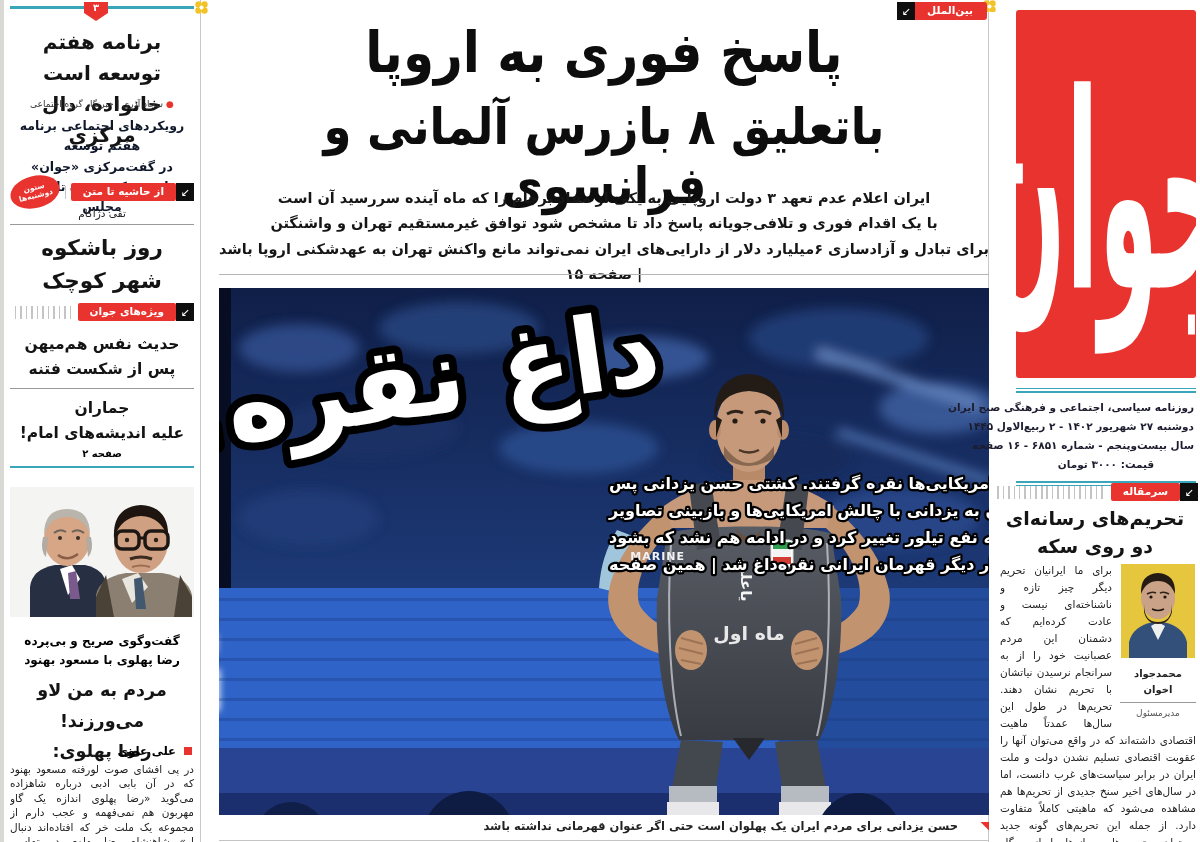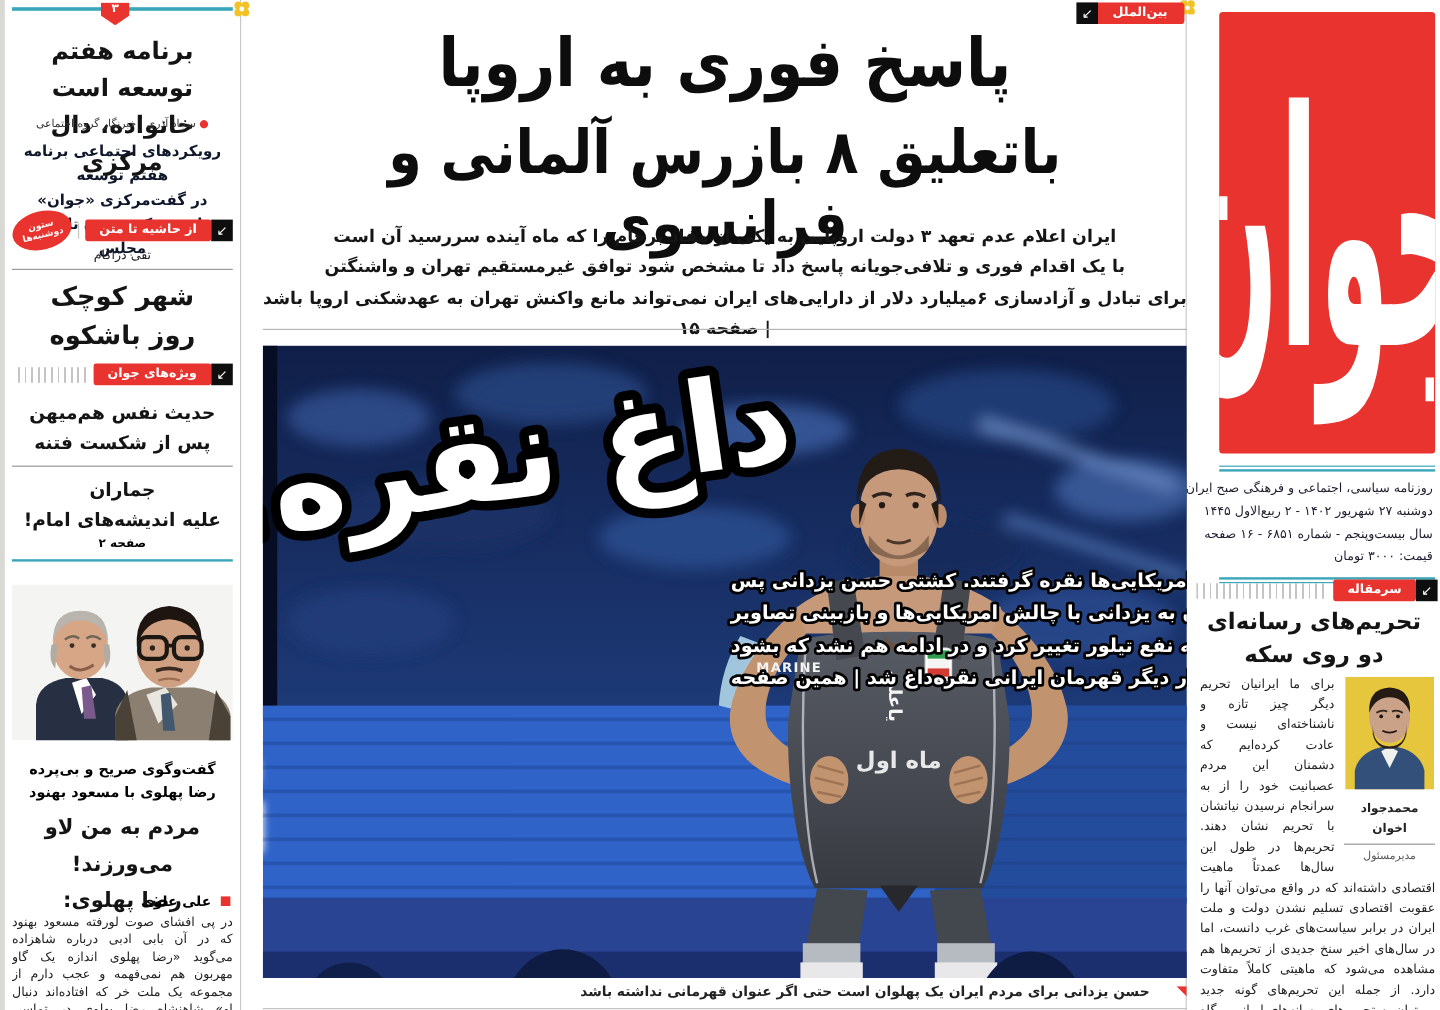--- a/index.html
+++ b/index.html
@@ -42,21 +42,21 @@
   .lead-deck{position:absolute;top:186px;width:100%;font-size:14.5px;font-weight:600;line-height:1.75;color:#161616;}
   .caption-row{position:absolute;top:819px;right:0;width:100%;display:flex;align-items:center;justify-content:flex-start;gap:22px;direction:rtl;}
   .capmark{width:9px;height:9px;background:var(--red);clip-path:polygon(0 0,100% 0,100% 100%);flex:0 0 auto;}
   .caption{font-size:11.5px;font-weight:bold;color:#222;}
   
   .rrail{position:absolute;left:988px;top:0;width:206px;height:842px;}
   .logo-box{position:absolute;top:10px;right:2px;width:180px;height:368px;background:var(--red);border-radius:3px;display:flex;align-items:center;justify-content:center;overflow:hidden;}
   .logo-word{color:#fff;font-size:92px;font-weight:bold;transform:scale(1.04,2.95);white-space:nowrap;}
   .info-out{position:absolute;top:388px;right:2px;width:180px;border-top:1px solid var(--teal);border-bottom:1px solid var(--teal);padding:2px 0;}
   .info-in{border-top:2px solid var(--teal);border-bottom:2px solid var(--teal);padding:5px 2px 7px;}
-  .info-line{font-size:10.5px;font-weight:normal;line-height:1.8;color:#1c1c2e;white-space:nowrap;}
+  .info-line{font-size:10.5px;font-weight:bold;line-height:1.8;color:#1c1c2e;text-align:center;white-space:nowrap;}
   .ed-h{position:absolute;top:505px;width:100%;font-size:19px;font-weight:bold;line-height:1.45;color:var(--ink);text-align:center;}
   .ed-body{position:absolute;top:562px;right:2px;width:196px;height:280px;overflow:hidden;font-size:10.5px;line-height:1.62;text-align:justify;color:#222;}
   .ed-fig{float:right;width:76px;margin:2px 0 4px 8px;text-align:center;}
   .ed-name{font-size:10px;font-weight:bold;padding-top:3px;border-bottom:1px solid #999;padding-bottom:4px;}
   .ed-role{font-size:9px;color:#555;padding-top:3px;}
   
   .flower{position:absolute;top:0;}
   svg text{font-family:"DejaVu Sans",sans-serif;}
 </style>
 </head>
@@ -103,22 +103,22 @@
     <div class="abs badge-row" style="top:176px;width:100%;">
       <div class="arrowbox">↙</div>
       <div class="redbadge">از حاشیه تا متن</div>
       <div class="hatch"></div>
       <div class="stamp">ستون دوشنبه‌ها</div>
     </div>
     <div class="abs center" style="top:207px;width:100%;font-size:10.5px;color:#222;">تقی دژاکام</div>
     <div class="thin" style="top:224px;"></div>
 
     <div class="abs center h-xl" style="top:231px;width:100%;">
+      <div>روز باشکوه</div>
       <div>شهر کوچک</div>
-      <div>روز باشکوه</div>
     </div>
 
     <div class="abs badge-row" style="top:303px;width:100%;">
       <div class="arrowbox">↙</div>
       <div class="redbadge">ویژه‌های جوان</div>
       <div class="hatch"></div>
     </div>
 
     <div class="abs center h-md" style="top:332px;width:100%;text-align:center;">
       <div>حدیث نفس هم‌میهن</div>

